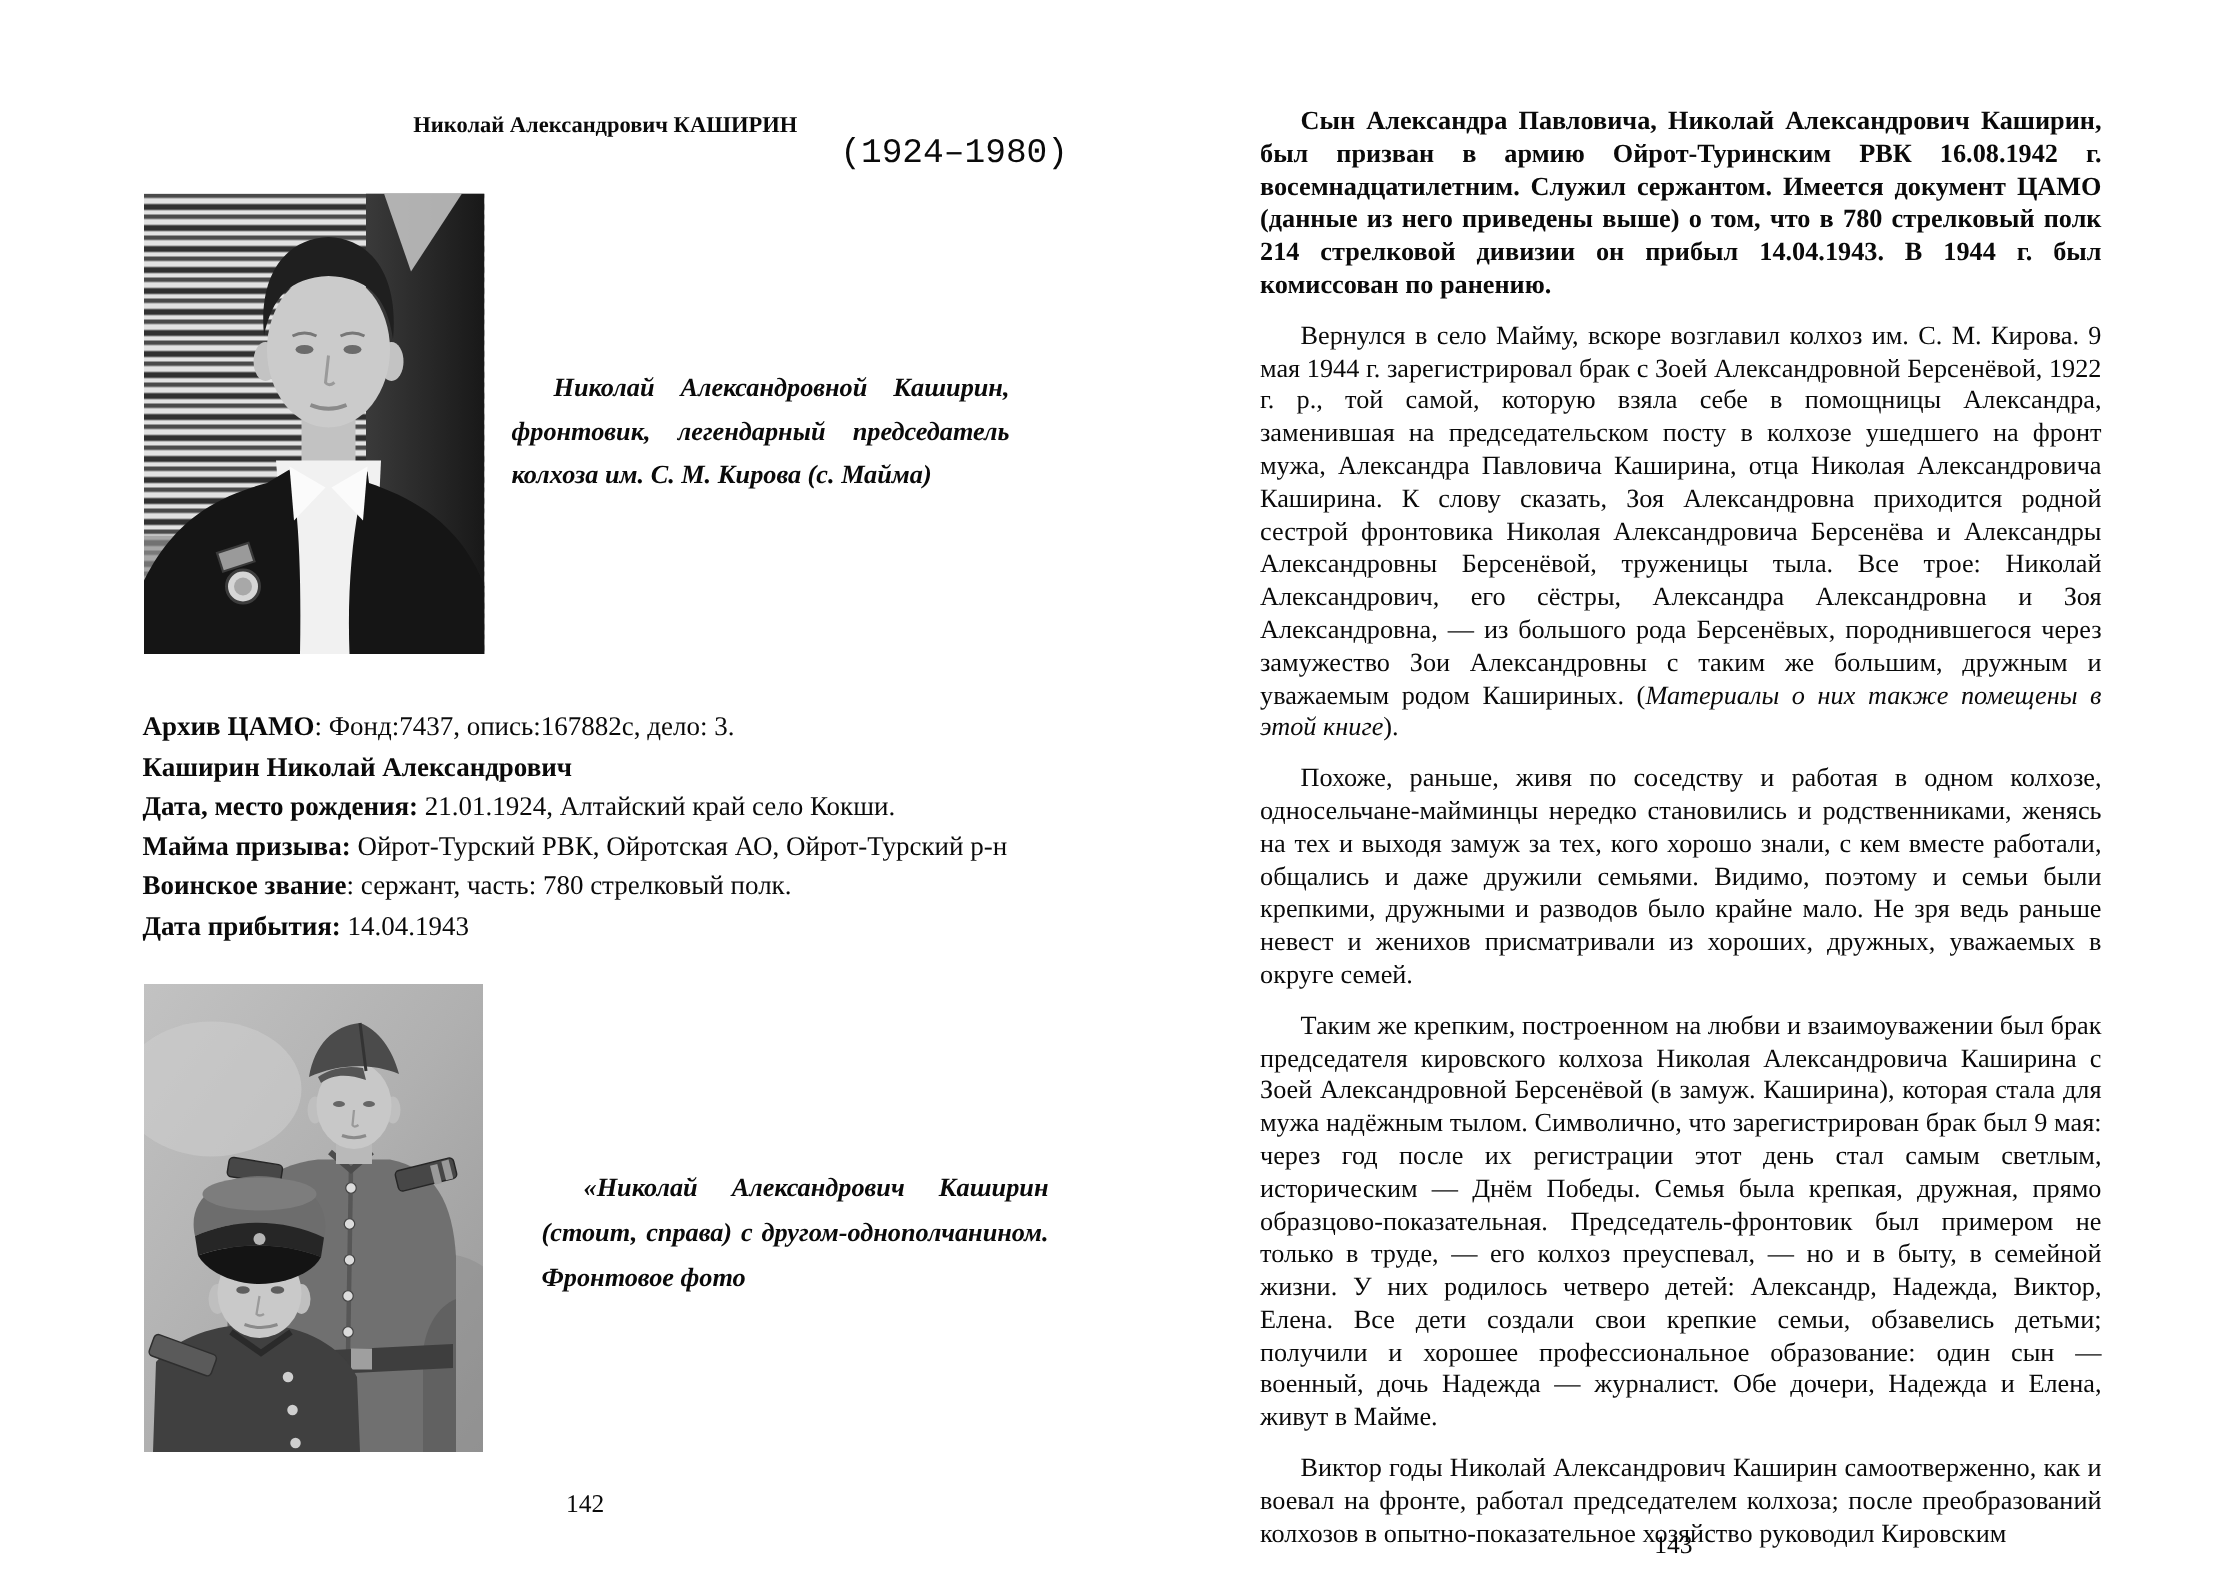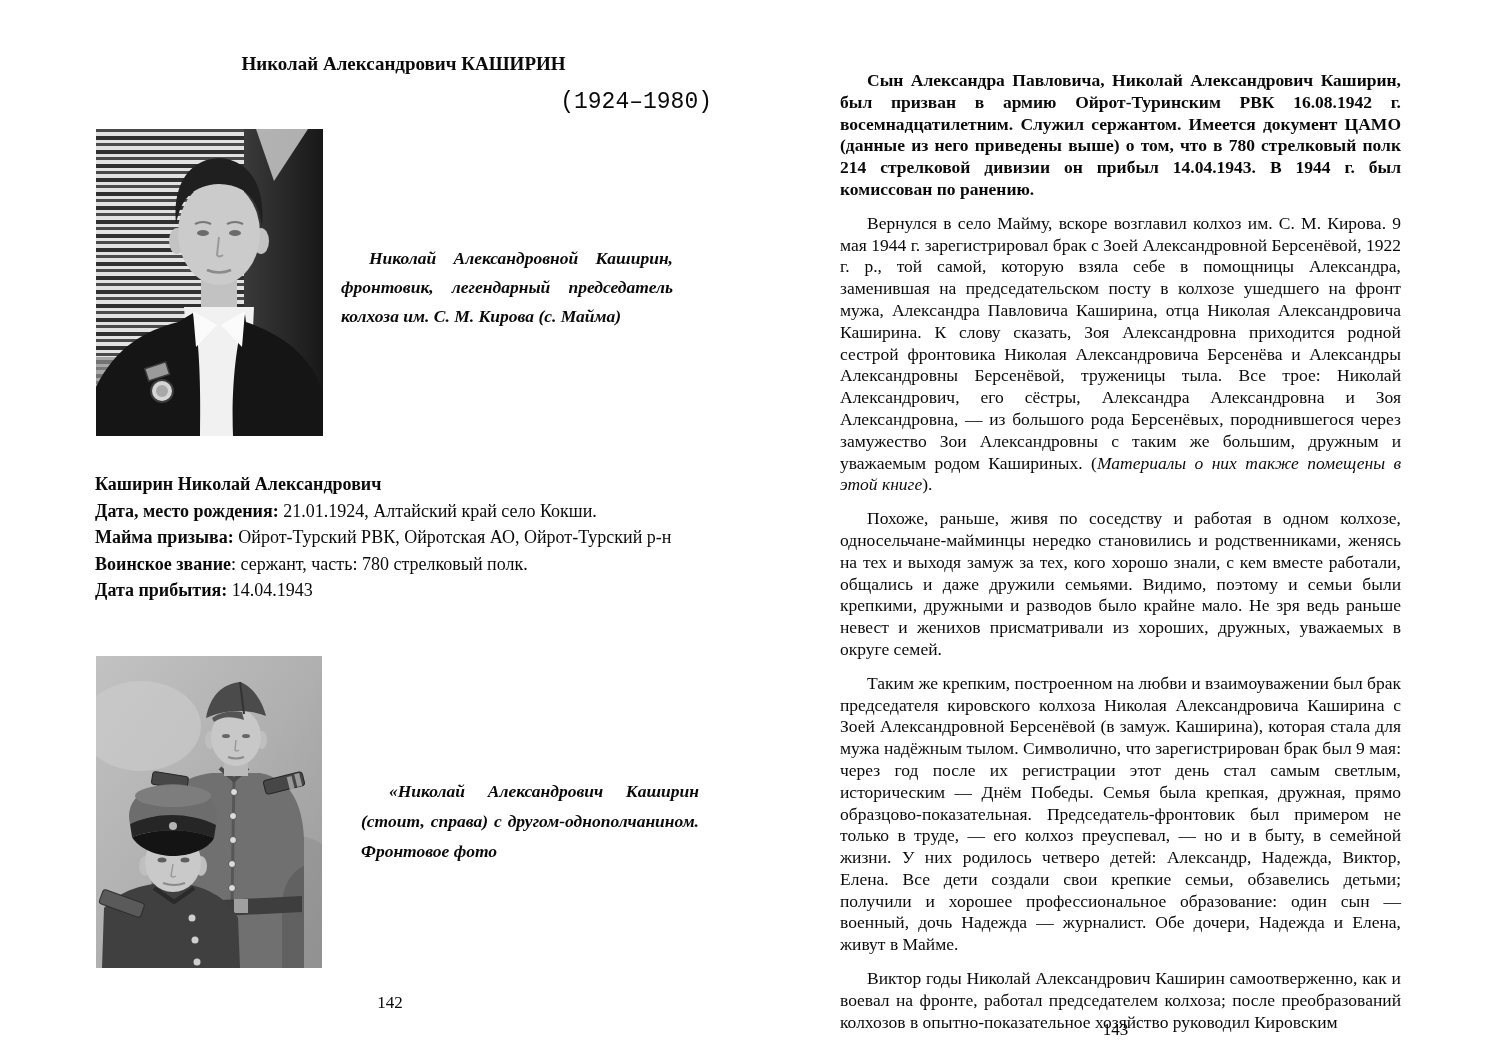--- a/index.html
+++ b/index.html
@@ -9,22 +9,22 @@
     font-family:"Liberation Serif","DejaVu Serif",serif;
     color:#0a0a0a;
     overflow:hidden;
   }
   #spread { position:relative; width:1492px; height:1058px; background:#fff; }
 
   .abs { position:absolute; }
 
   
   .lp-title {
-    left:95px; top:52px; width:617px;
-    text-align:center; font-weight:bold; font-size:19px; line-height:24px;
+    left:95px; top:72px; width:617px;
+    text-align:center; font-weight:bold; font-size:15px; line-height:24px;
   }
   .lp-years {
     left:95px; top:90px; width:617px;
     text-align:right; font-size:23px; line-height:24px;font-family:Liberation Mono, monospace;
   }
   .photo { display:block; }
   .photo svg { display:block; }
   #photo1 { left:96px; top:129px; }
   #photo2 { left:96px; top:656px; }
 
@@ -109,20 +109,21 @@
 
       <rect x="50" y="236" width="22" height="13" fill="#9a9a9a" stroke="#3a3a3a" stroke-width="1.5" transform="rotate(-18 61 242)"></rect>
       <circle cx="66" cy="262" r="11" fill="#d6d6d6" stroke="#3c3c3c" stroke-width="2"></circle>
       <circle cx="66" cy="262" r="6" fill="#a8a8a8"></circle>
     </svg>
   </figure>
 
   <div class="abs caption" id="caption1">Николай Александровной Каширин, фронтовик, легендарный председатель колхоза им. С. М. Кирова (с. Майма)</div>
 
   <div class="abs archive">
+    <div><b>Архив ЦАМО</b><span>: Фонд:7437, опись:167882с, дело: 3.</span></div>
     <div><b>Каширин Николай Александрович</b><span></span></div>
     <div><b>Дата, место рождения:</b><span> 21.01.1924, Алтайский край село Кокши.</span></div>
     <div><b>Майма призыва:</b><span> Ойрот-Турский РВК, Ойротская АО, Ойрот-Турский р-н</span></div>
     <div><b>Воинское звание</b><span>: сержант, часть: 780 стрелковый полк.</span></div>
     <div><b>Дата прибытия:</b><span> 14.04.1943</span></div>
   </div>
 
   <figure class="abs photo" id="photo2" style="margin:0;">
     <svg width="226" height="312" viewBox="0 0 226 312" xmlns="http://www.w3.org/2000/svg">
       <defs>

